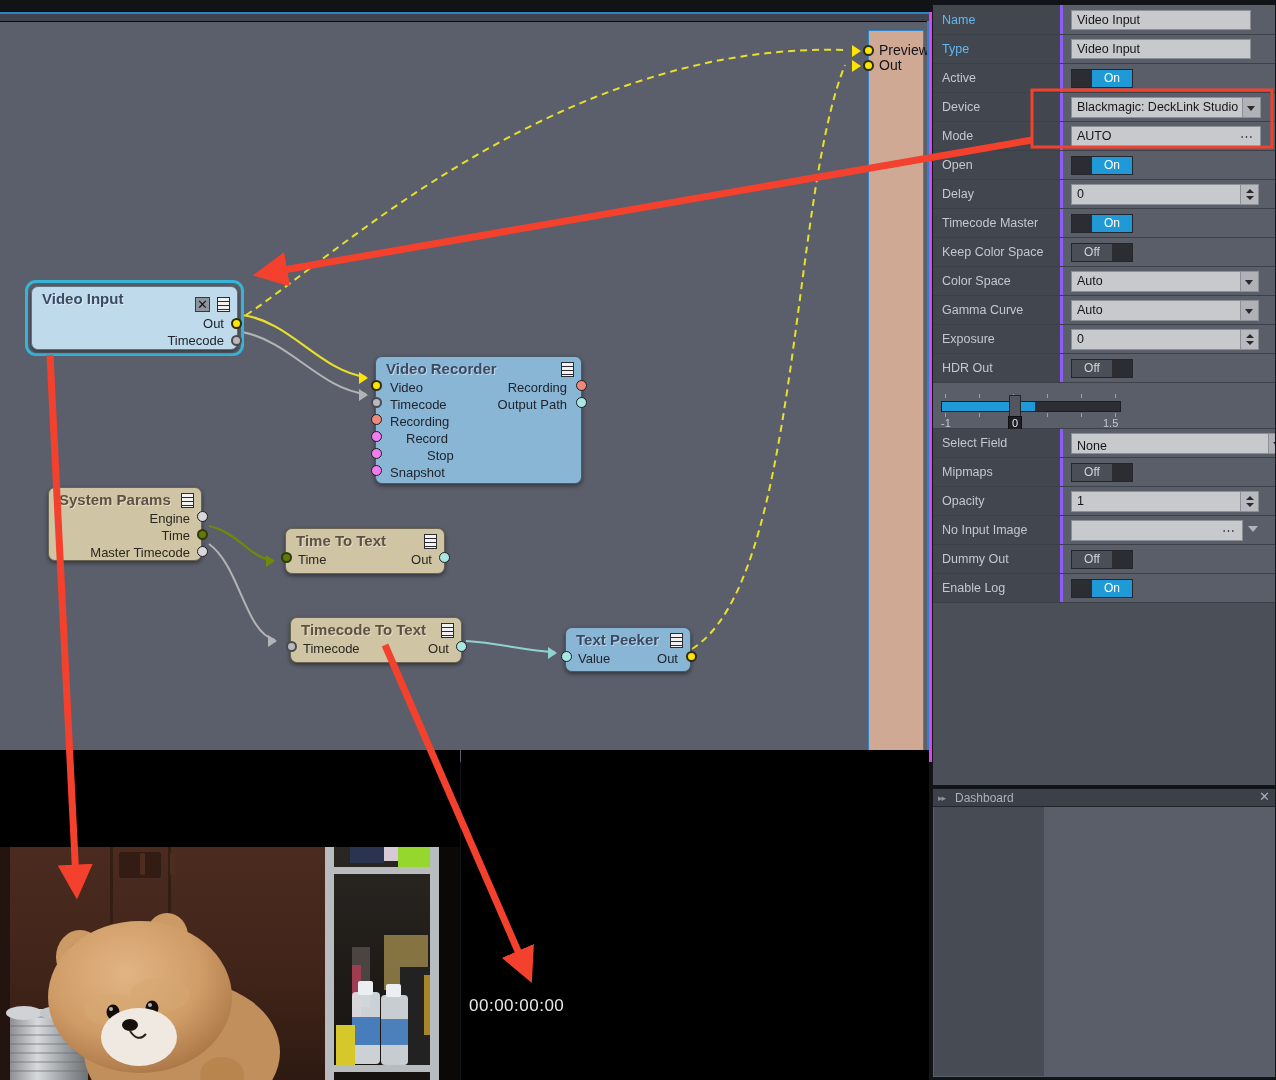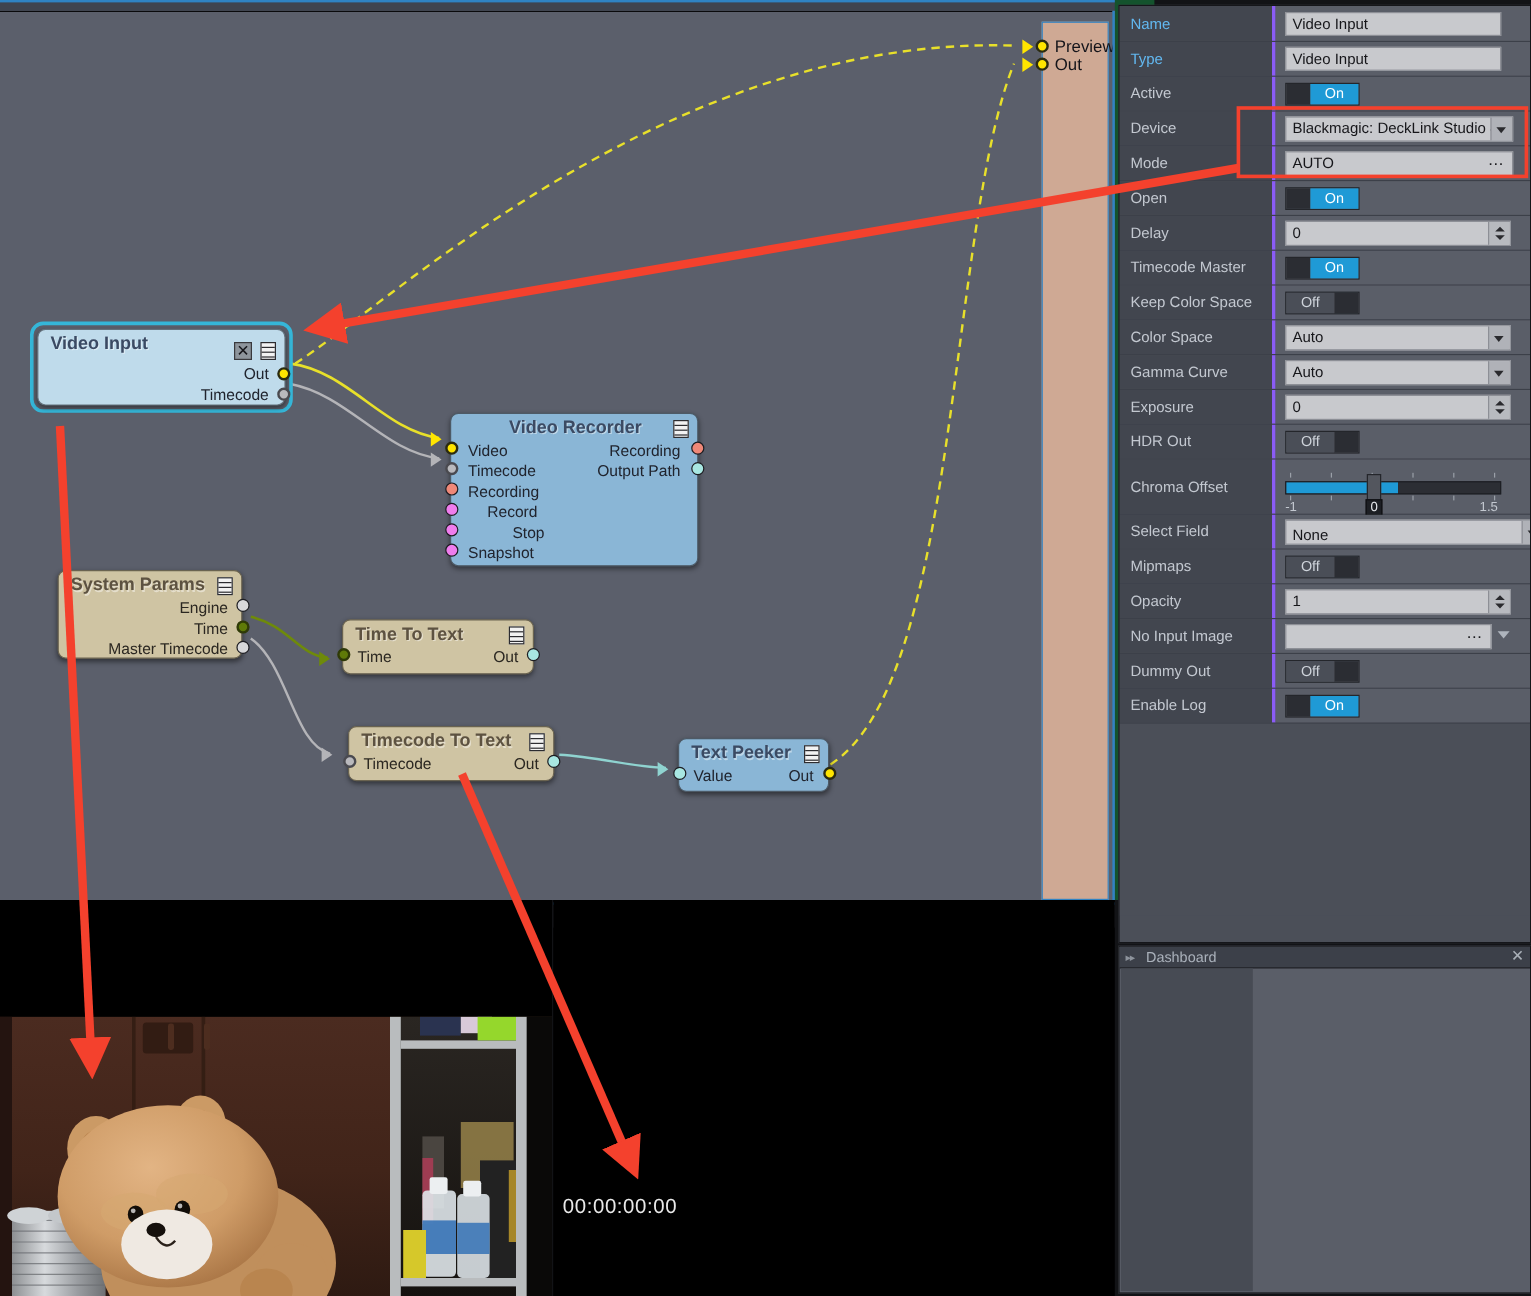--- a/index.html
+++ b/index.html
@@ -1,20 +1,20 @@
 <!DOCTYPE html>
 <html><head>
 <meta charset="utf-8">
 <style>
   html,body{margin:0;padding:0;background:#0a0a0c;}
   body{width:1276px;height:1080px;overflow:hidden;font-family:"Liberation Sans",sans-serif;}
   #app{position:relative;width:1276px;height:1080px;background:#121316;}
 
   
-  #graph-panel{position:absolute;left:0;top:0;width:962px;height:750px;background:#14532d;}
+  #graph-panel{position:absolute;left:0;top:12px;width:962px;height:750px;background:#d946ef;}
   #graph-topband{position:absolute;left:0;top:0;width:929px;height:8px;background:#3f4450;border-top:2px solid #2f83c4;}
   #graph-canvas{position:absolute;left:0;top:9px;width:929px;height:741px;background:#5b5f6b;
         border-right:2px solid #2f83c4;box-sizing:border-box;overflow:hidden;}
   #graph-canvas::after{content:"";position:absolute;left:0;top:0;width:100%;height:1px;background:#0a0a0c;}
 
   
   .out-column{position:absolute;left:868px;top:9px;width:56px;height:732px;background:#cfa994;
         border:1px solid #2f83c4;box-sizing:border-box;}
 
   
@@ -169,21 +169,21 @@
             <i></i>
             <i></i>
             <i></i>
           </div>
         <div class="rowlbl" style="position:absolute;right:13px;top:28px;">Out</div>
         <div class="rowlbl" style="position:absolute;right:13px;top:45px;">Timecode</div>
       </div>
       <div class="port p-yellow" style="left:231px;top:297px;"></div>
       <div class="port p-grey" style="left:231px;top:314px;"></div>
 
-      <div class="node blue" id="n-video-recorder" style="left:375px;top:335px;width:207px;height:128px;text-align:center;">
+      <div class="node blue" id="n-video-recorder" style="left:375px;top:335px;width:207px;height:128px;">
         <div class="title">Video Recorder</div>
         <div class="menu-icon" style="right:7px;top:5px;">
             <i></i>
             <i></i>
             <i></i>
           </div>
         <div class="rowlbl" style="position:absolute;left:14px;top:22px;">Video</div>
         <div class="rowlbl" style="position:absolute;left:14px;top:39px;">Timecode</div>
         <div class="rowlbl" style="position:absolute;left:14px;top:56px;">Recording</div>
         <div class="rowlbl" style="position:absolute;left:14px;top:73px;margin-left:16px;">Record</div>
@@ -491,21 +491,20 @@
       <div class="pname">HDR Out</div>
       <div class="pval">
           <div class="toggle off">
             <div class="lab">Off</div>
             <div class="knob"></div>
           </div>
         </div>
     </div>
 
     <div class="prow" style="height:45px;">
-      <div class="pname">Chroma Offset</div>
       <div class="pval" style="padding-top:2px;">
         <div class="slider-wrap">
           <div class="sl-track">
             <div class="sl-fill" style="width:52%;"></div>
           </div>
           <div class="sl-tick" style="left:4px;top:7px;"></div>
             <div class="sl-tick" style="left:38px;top:7px;"></div>
           <div class="sl-tick" style="left:72px;top:7px;"></div>
             <div class="sl-tick" style="left:106px;top:7px;"></div>
           <div class="sl-tick" style="left:140px;top:7px;"></div>

